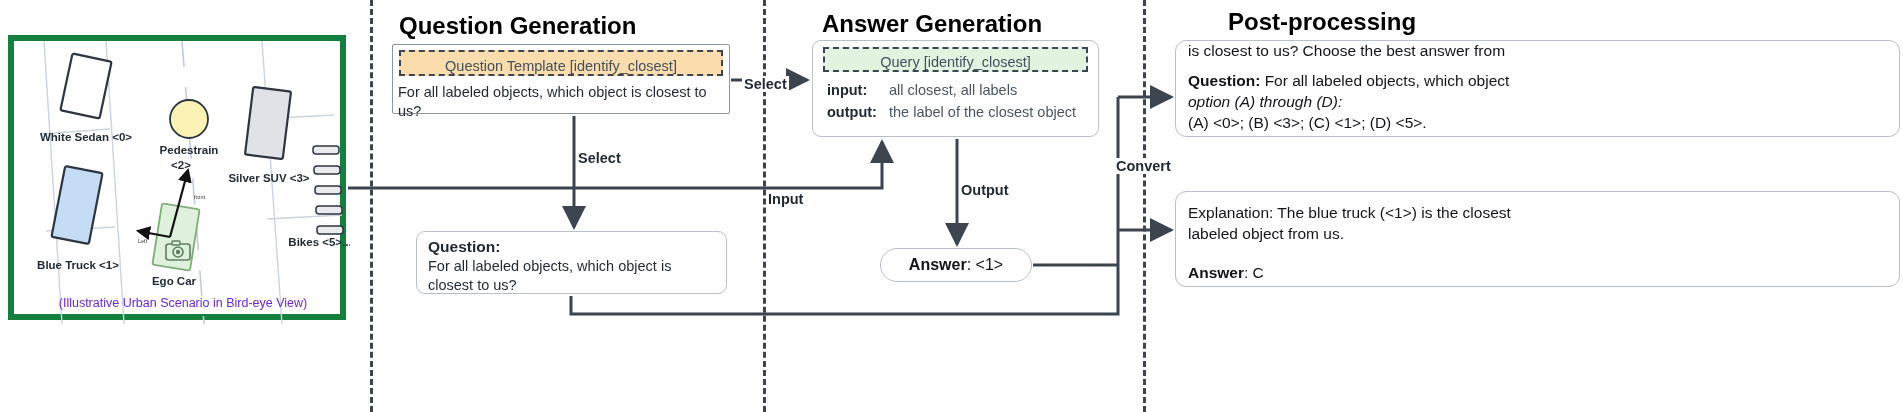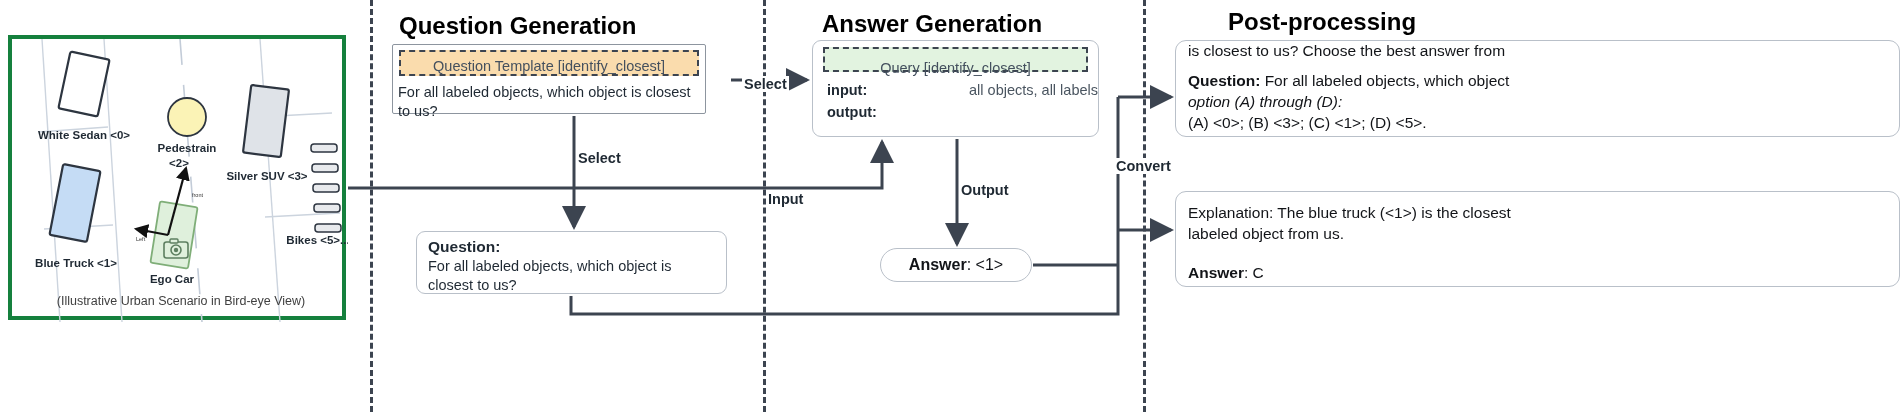--- a/index.html
+++ b/index.html
@@ -6,42 +6,42 @@
   body{width:1903px;height:412px;position:relative;overflow:hidden;
        font-family:"Liberation Sans","DejaVu Sans",sans-serif;color:#1f2933;}
   .abs{position:absolute;}
 
   
   .divider{position:absolute;top:0;width:0;height:412px;
            border-left:3px dashed #3c4450;}
 
   
   #scene-panel{left:8px;top:35px;width:338px;height:285px;
-               border:4px solid #15803d;background:#fff;box-sizing:border-box;}
+               border:6px solid #15803d;background:#fff;box-sizing:border-box;}
   #scene-svg{display:block;}
   .scene-caption{position:absolute;left:0;width:338px;top:255px;text-align:center;
-                 font-size:12.5px;color:#404040;}
+                 font-size:12.5px;color:#6d28d9;}
 
   
   .col-heading{position:absolute;font-size:24px;font-weight:bold;color:#000;
                white-space:nowrap;}
 
   
   .card{position:absolute;box-sizing:border-box;background:#fff;
         border:1.4px solid #b9c0c9;border-radius:9px;}
   .card.sharp{border-radius:2px;border-color:#8d959f;}
 
   
   .chip{box-sizing:border-box;border:2px dashed #3c4450;text-align:center;
         font-size:14.5px;color:#44505e;line-height:1.55;}
   .chip.orange{background:#fadcad;}
   .chip.green{background:#e2f3e0;}
 
   .body-txt{font-size:14.5px;line-height:1.32;color:#1f2933;}
-  .io-row{display:flex;font-size:14.5px;line-height:1.5;color:#4a5560;justify-content:space-between;}
+  .io-row{display:flex;font-size:14.5px;line-height:1.5;color:#4a5560;}
   .io-key{font-weight:bold;color:#1f2933;width:62px;flex:0 0 62px;}
 
   .pp-txt{font-size:15.5px;line-height:1.35;color:#121418;}
 
   .ans-card{position:absolute;box-sizing:border-box;background:#fff;
             border:1.4px solid #b9c0c9;border-radius:22px;
             display:flex;align-items:center;justify-content:center;
             font-size:16px;color:#121418;}
 
   .edge-label{position:absolute;font-size:14.5px;font-weight:bold;color:#1f2933;
@@ -115,33 +115,34 @@
     </g>
     <text x="306" y="205" text-anchor="middle" font-size="11.5" font-weight="bold" font-family="Liberation Sans, sans-serif" fill="#1f2933">Bikes &lt;5&gt;...</text>
   </svg>
   <div class="scene-caption">(Illustrative Urban Scenario in Bird-eye View)</div>
 </div>
 
 <div class="col-heading" style="left:399px;top:12px;">Question Generation</div>
 <div class="col-heading" style="left:822px;top:10px;">Answer Generation</div>
 <div class="col-heading" style="left:1228px;top:8px;">Post-processing</div>
 
-<div class="card sharp" style="left:392px;top:44px;width:314px;height:70px;">
+<div class="card sharp" style="left:392px;top:44px;width:338px;height:70px;">
   <div class="chip orange" style="margin:5px 6px 0 6px;height:26px;padding-top:3px;">Question Template [identify_closest]</div>
   <div class="body-txt" style="margin:7px 5px 0 5px;">For all labeled objects, which object is closest to us?</div>
 </div>
 
 <div class="card" style="left:812px;top:40px;width:287px;height:97px;">
-  <div class="chip green" style="margin:6px 10px 0 10px;height:25px;padding-top:8px;">Query [identify_closest]</div>
+  <div class="chip green" style="margin:6px 10px 0 10px;height:25px;padding-top:2px;">Query [identify_closest]</div>
   <div class="io-row" style="margin:8px 0 0 14px;">
     <span class="io-key">input:</span>
-    <span>all objects, all labels</span>
+    <span>all closest, all labels</span>
   </div>
   <div class="io-row" style="margin:0 0 0 14px;">
     <span class="io-key">output:</span>
+    <span>the label of the closest object</span>
   </div>
 </div>
 
 <div class="card" style="left:416px;top:231px;width:311px;height:63px;">
   <div style="font-size:15.5px;font-weight:bold;margin:6px 0 0 11px;">Question:</div>
   <div class="body-txt" style="margin:1px 8px 0 11px;">For all labeled objects, which object is closest to us?</div>
 </div>
 
 <div class="ans-card" style="left:880px;top:248px;width:152px;height:34px;">
   <b>Answer</b>

